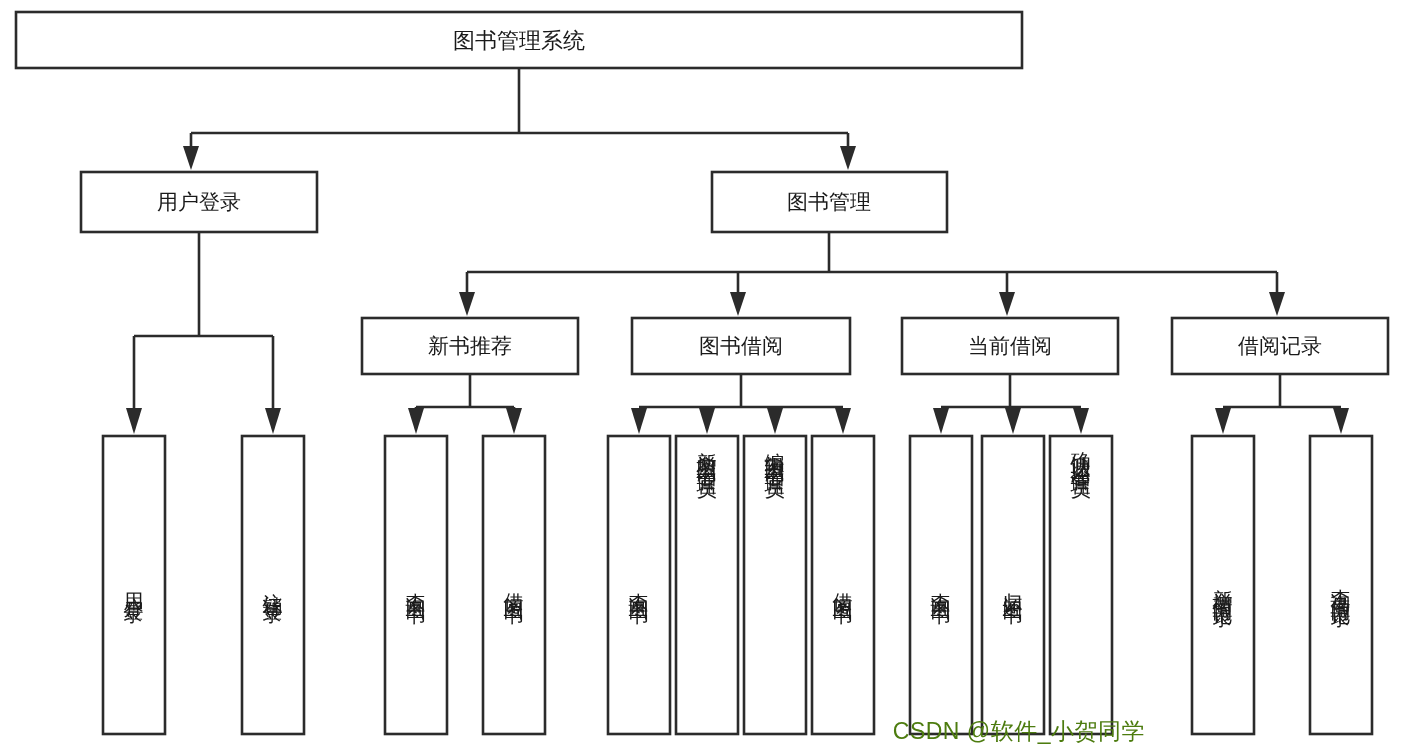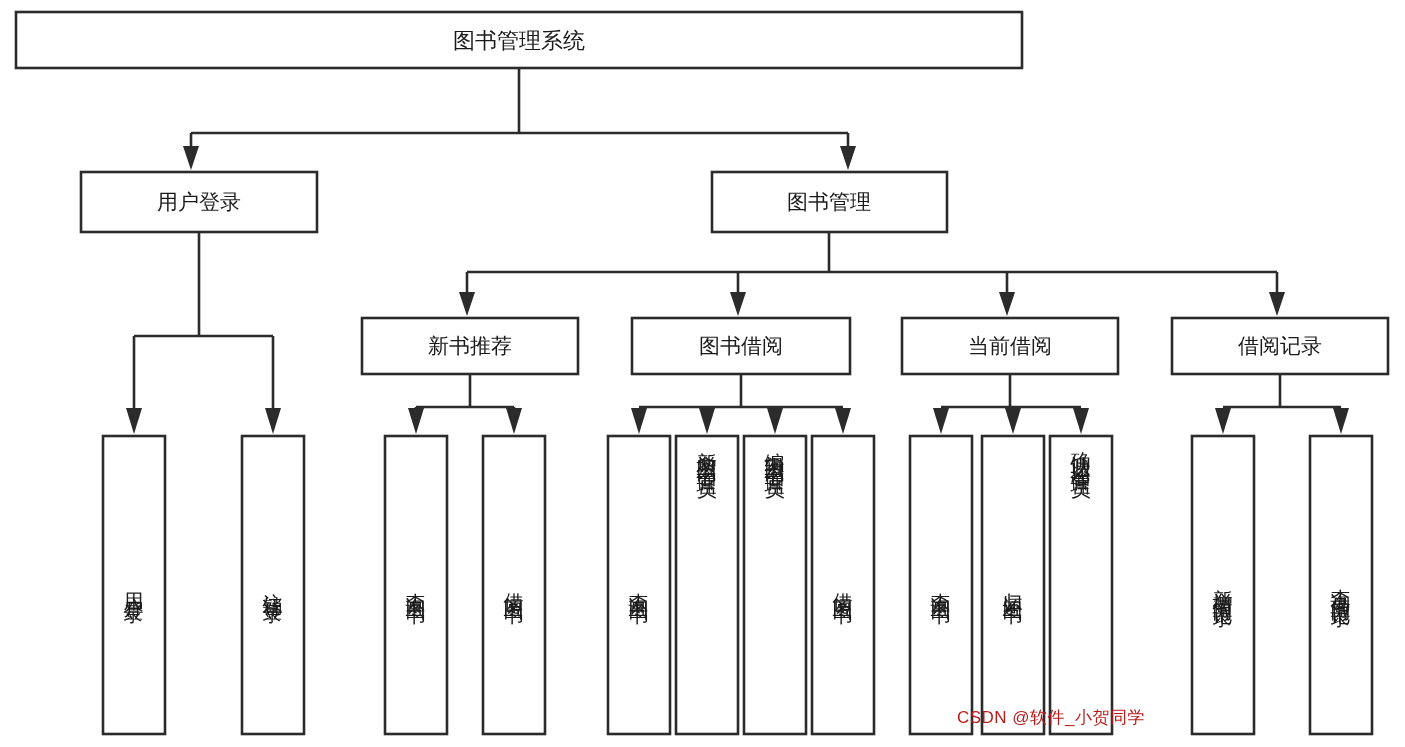--- a/index.html
+++ b/index.html
@@ -65,24 +65,24 @@
     color: #1a1a1a;
     writing-mode: vertical-rl;
     text-orientation: upright;
     letter-spacing: 4px;
     line-height: 1;
     white-space: nowrap;
   }
   .watermark {
     position: absolute;
     right: 10px;
-    bottom: 18px;
-    font-family: "Liberation Sans", "DejaVu Sans", sans-serif;
-    font-size: 17px;
-    color: #b91c1c;
+    bottom: 0;
+    font-family: "Liberation Sans", "DejaVu Sans", sans-serif;
+    font-size: 23px;
+    color: #4d7c0f;
     letter-spacing: 0.5px;
     user-select: none;
   }
 </style>
 </head>
 <body>
 
 <div id="diagram-root">
 
   <svg id="flow" viewBox="0 0 1405 747" xmlns="http://www.w3.org/2000/svg">

